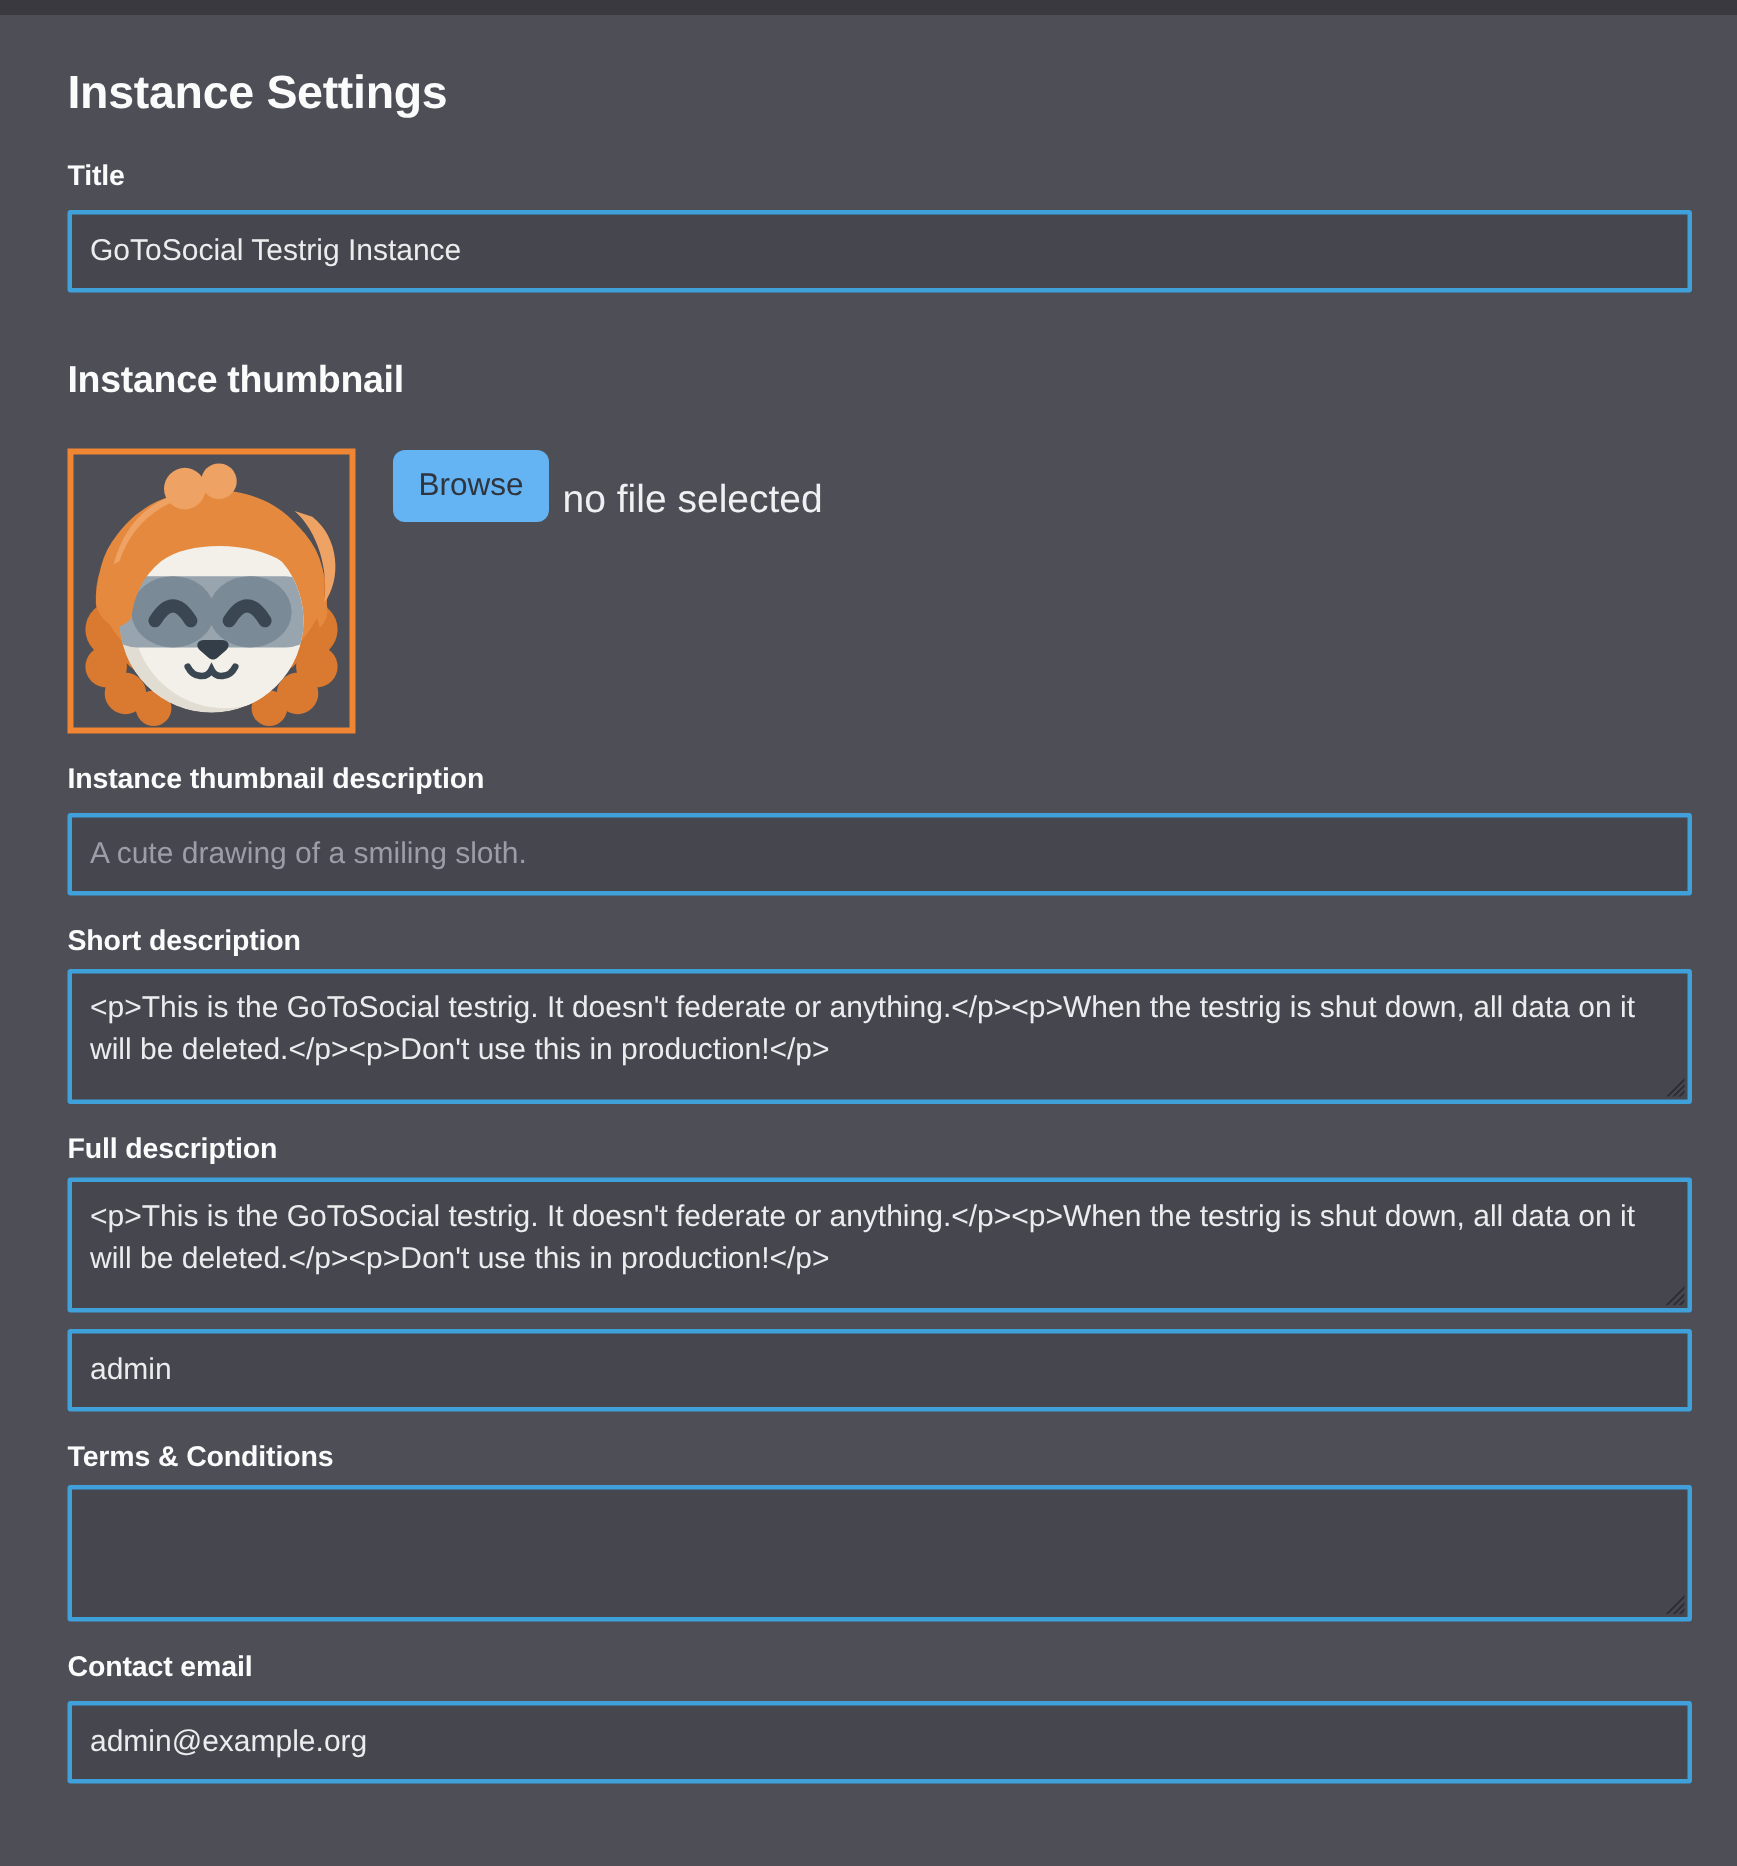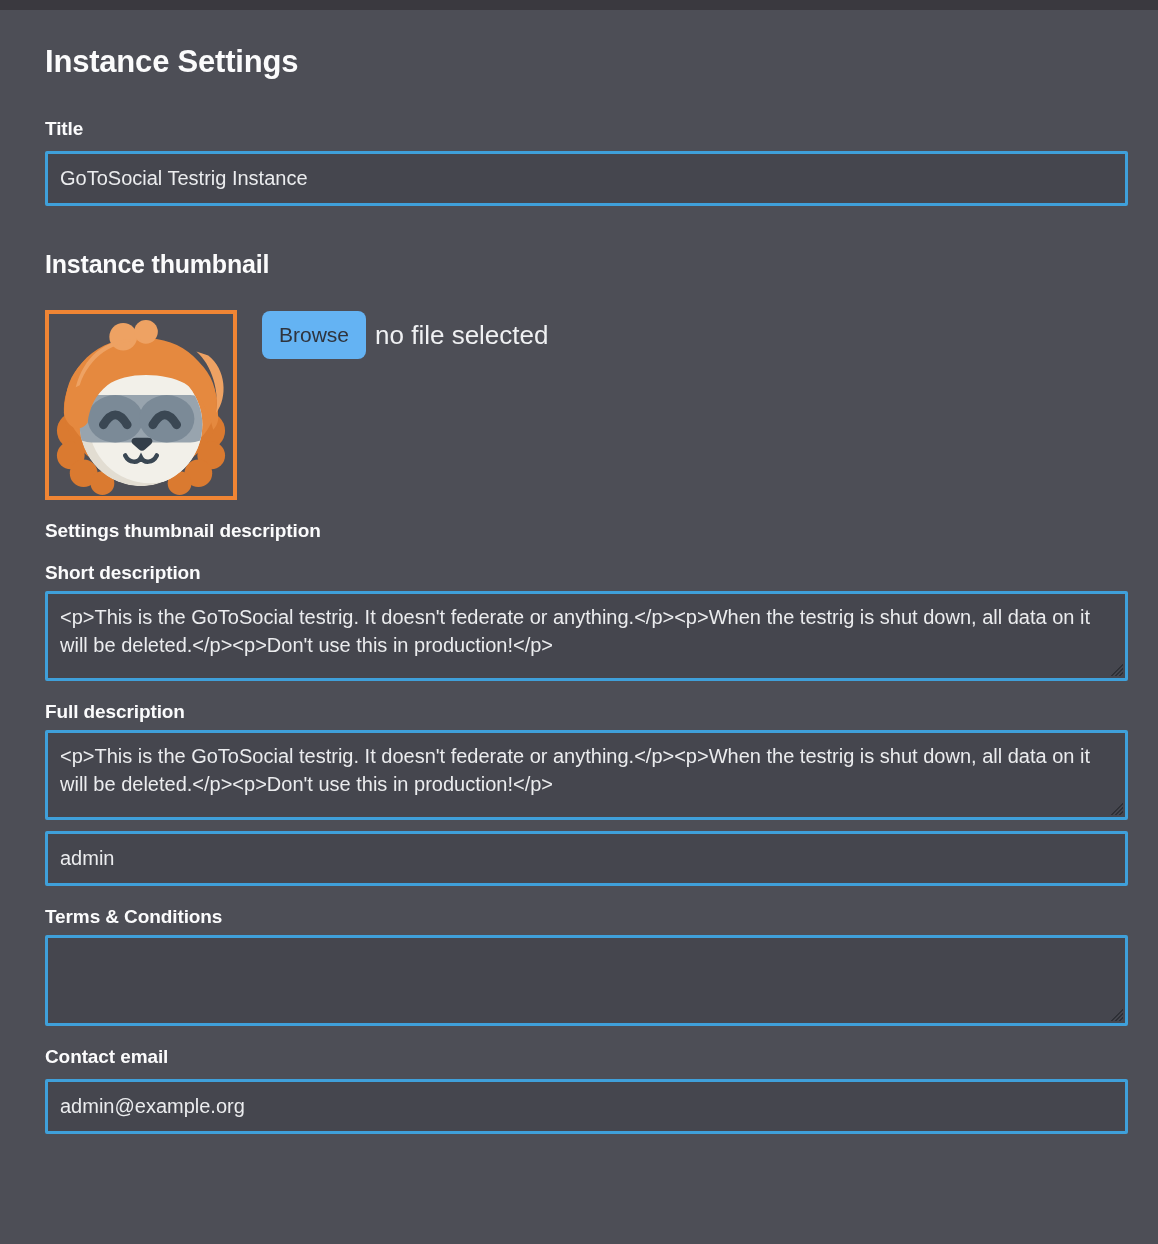--- a/index.html
+++ b/index.html
@@ -23,21 +23,21 @@
   }
   h2{
     font-size:25px;line-height:1.15;margin:44px 0 12px 0;
     font-weight:700;color:var(--label);letter-spacing:-0.2px;
   }
   .field{margin:0;}
   .field-label{
     display:block;font-size:19px;font-weight:700;color:var(--label);
     margin:20px 0 7px 0;letter-spacing:-0.1px;
   }
-  .field-label.first{margin-top:38px;}
+  .field-label.first{margin-top:27px;}
   input[type=text], textarea{
     display:block;width:1083px;
     background:var(--input-bg);
     border:3px solid var(--accent);
     border-radius:2px;
     color:var(--text);
     font-family:"Liberation Sans", sans-serif;
     font-size:20px;
     padding:0 12px;
     outline:none;
@@ -55,21 +55,21 @@
       linear-gradient(135deg,
         transparent 0 52%, #2e3036 52% 60%, transparent 60% 68%,
         #2e3036 68% 76%, transparent 76% 84%, #2e3036 84% 92%, transparent 92%);
   }
   .thumb-row{margin-top:32px;display:flex;align-items:flex-start;gap:25px;}
   .thumb-box{
     width:192px;height:190px;border:4px solid var(--thumb-border);
     flex:none;display:block;
   }
   .thumb-box svg{display:block;width:100%;height:100%;}
-  .file-row{display:flex;align-items:center;gap:9px;margin-top:1px;}
+  .file-row{display:flex;align-items:flex-end;gap:9px;margin-top:1px;}
   .browse-btn{
     height:48px;padding:0 17px;border:none;border-radius:8px;
     background:var(--browse-bg);color:var(--browse-text);
     font-family:"Liberation Sans", sans-serif;font-size:21px;cursor:pointer;
   }
   .file-status{font-size:26px;color:#eff0f2;}
   .terms-ta{height:91px;}
 </style>
 </head>
 <body>
@@ -138,21 +138,22 @@
         </g>
       </svg>
     </div>
     <div class="file-row">
       <button class="browse-btn">Browse</button>
       <span class="file-status">no file selected</span>
     </div>
   </div>
 
   <div class="field">
-    <label class="field-label">Settings thumbnail description</label>
+    <label class="field-label">Instance thumbnail description</label>
+    <input type="text" placeholder="A cute drawing of a smiling sloth." style="">
   </div>
 
   <div class="field">
     <label class="field-label">Short description</label>
     <div class="ta-wrap">
       <textarea style="">&lt;p&gt;This is the GoToSocial testrig. It doesn't federate or anything.&lt;/p&gt;&lt;p&gt;When the testrig is shut down, all data on it will be deleted.&lt;/p&gt;&lt;p&gt;Don't use this in production!&lt;/p&gt;</textarea>
       <div class="resize-handle"></div>
     </div>
   </div>
 

